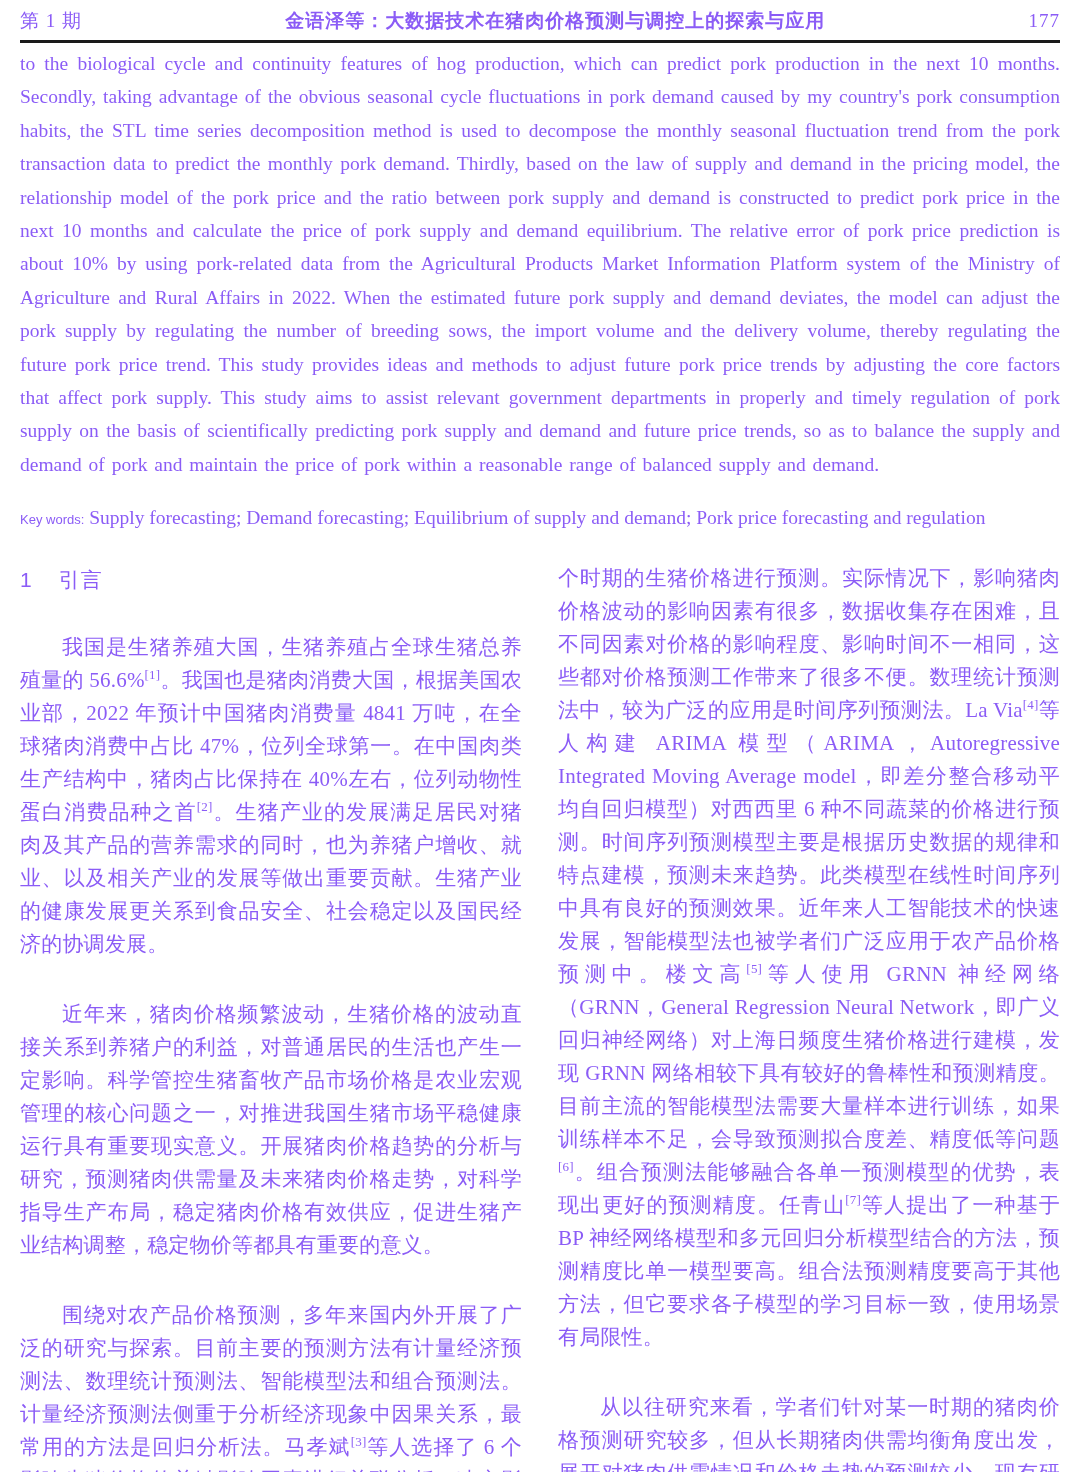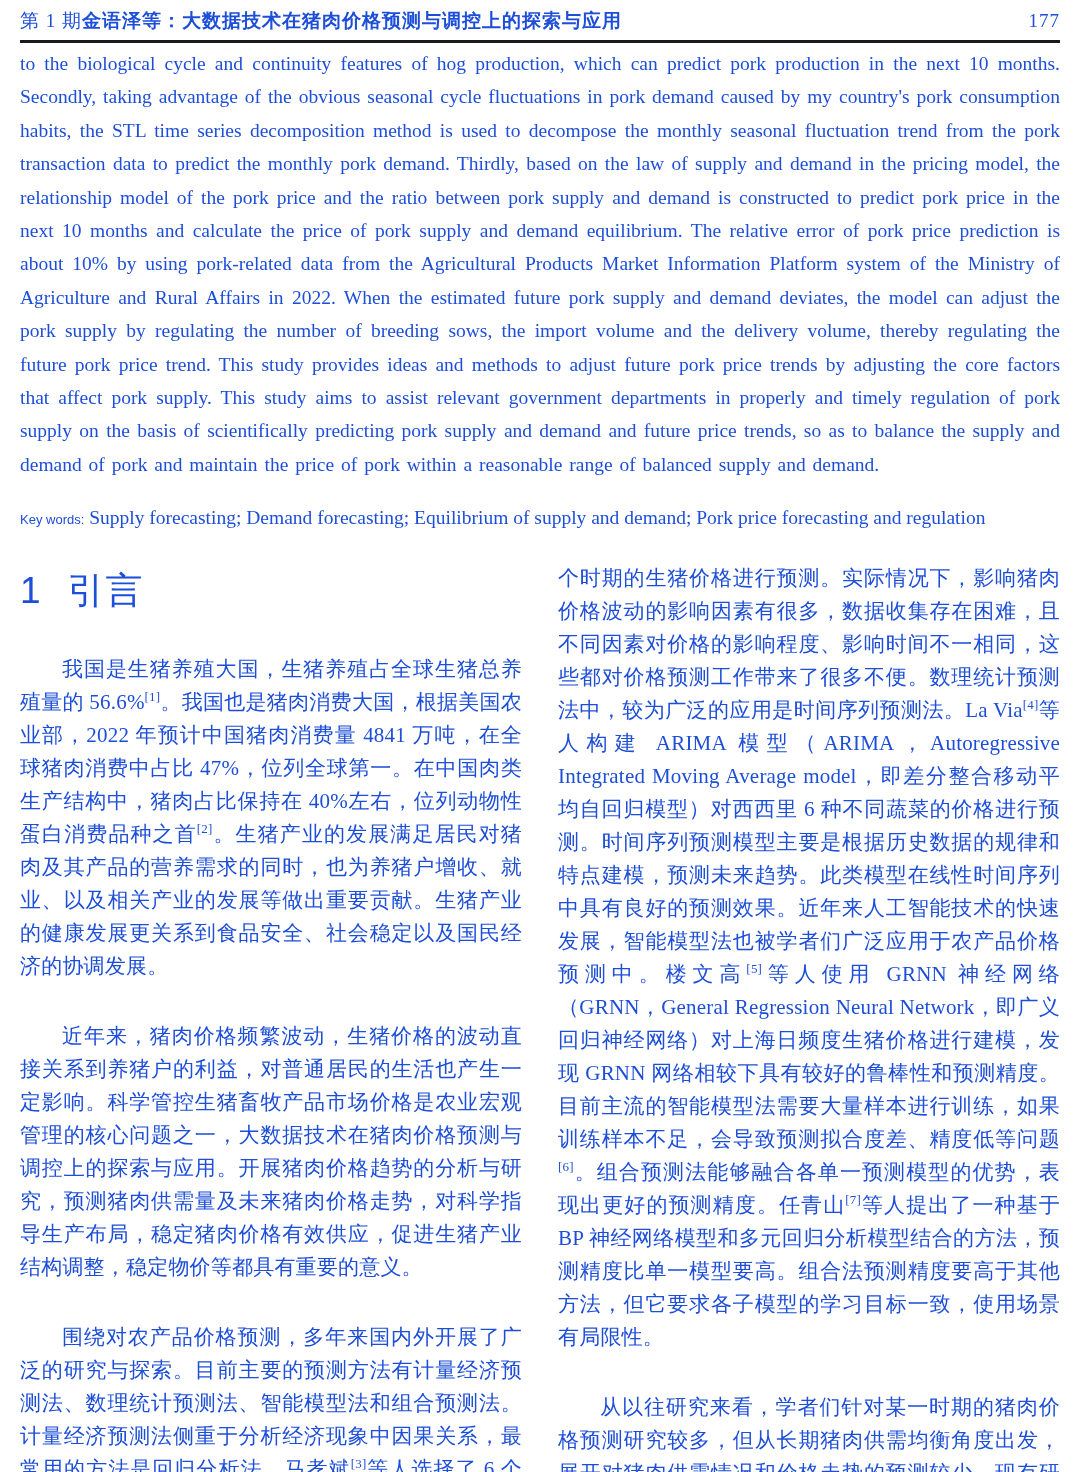--- a/index.html
+++ b/index.html
@@ -2,21 +2,21 @@
 <html lang="zh"><head>
 <meta charset="utf-8">
 <style>
   html, body { margin: 0; padding: 0; background: #e8e8e8; }
   .page {
     position: relative;
     width: 1080px;
     height: 1472px;
     margin: 0 auto;
     background: #ffffff;
-    color: #1d4ed8;
+    color: #8b5cf6;
     overflow: hidden;
     box-sizing: border-box;
     padding: 8px 20px 0 20px;
     font-family: "Liberation Serif", "DejaVu Serif", serif;
   }
   
   .running-header {
     display: flex;
     align-items: baseline;
     justify-content: space-between;
@@ -27,20 +27,21 @@
   .running-header .pageno {
     font-size: 19px;
     letter-spacing: 1px;
     white-space: nowrap;
   }
   .running-header .rtitle {
     font-family: "Liberation Sans", "DejaVu Sans", sans-serif;
     font-weight: bold;
     font-size: 19px;
     letter-spacing: 1px;
+    text-align: center;
     flex: 1;
   }
   
   .abstract {
     margin-top: 4px;
     font-size: 19.5px;
     line-height: 33.4px;
     text-align: justify;
     word-spacing: 2px;
   }
@@ -56,21 +57,21 @@
   }
   
   .columns {
     display: flex;
     gap: 36px;
     margin-top: 26px;
   }
   .col { width: 502px; }
   .section-heading {
     font-family: "Liberation Sans", "DejaVu Sans", sans-serif;
-    font-size: 37px;
+    font-size: 21px;
     font-weight: 500;
     margin: 4px 0 16px 0;
     letter-spacing: 1px;
   }
   .section-heading .sec-num { margin-right: 26px; }
   .para {
     margin: 0;
     font-size: 21px;
     line-height: 33px;
     text-align: justify;
@@ -100,21 +101,21 @@
     <span class="kw-label">Key words:</span><span> Supply forecasting; Demand forecasting; Equilibrium of supply and demand; Pork price forecasting and regulation</span>
   </p>
 
   <div class="columns">
     <div class="col">
       <h2 class="section-heading">
         <span class="sec-num">1</span><span>引言</span>
       </h2>
       <div>
           <p class="para indent">我国是生猪养殖大国，生猪养殖占全球生猪总养殖量的 56.6%<sup class="ref">[1]</sup>。我国也是猪肉消费大国，根据美国农业部，2022 年预计中国猪肉消费量 4841 万吨，在全球猪肉消费中占比 47%，位列全球第一。在中国肉类生产结构中，猪肉占比保持在 40%左右，位列动物性蛋白消费品种之首<sup class="ref">[2]</sup>。生猪产业的发展满足居民对猪肉及其产品的营养需求的同时，也为养猪户增收、就业、以及相关产业的发展等做出重要贡献。生猪产业的健康发展更关系到食品安全、社会稳定以及国民经济的协调发展。</p>
-          <p class="para indent">近年来，猪肉价格频繁波动，生猪价格的波动直接关系到养猪户的利益，对普通居民的生活也产生一定影响。科学管控生猪畜牧产品市场价格是农业宏观管理的核心问题之一，大数据技术在猪肉价格预测与调控上的探索与应用。开展猪肉价格趋势的分析与研究，预测猪肉供需量及未来猪肉价格走势，对科学指导生产布局，稳定猪肉价格有效供应，促进生猪产业结构调整，稳定物价等都具有重要的意义。</p>
+          <p class="para indent">近年来，猪肉价格频繁波动，生猪价格的波动直接关系到养猪户的利益，对普通居民的生活也产生一定影响。科学管控生猪畜牧产品市场价格是农业宏观管理的核心问题之一，对推进我国生猪市场平稳健康运行具有重要现实意义。开展猪肉价格趋势的分析与研究，预测猪肉供需量及未来猪肉价格走势，对科学指导生产布局，稳定猪肉价格有效供应，促进生猪产业结构调整，稳定物价等都具有重要的意义。</p>
           <p class="para indent">围绕对农产品价格预测，多年来国内外开展了广泛的研究与探索。目前主要的预测方法有计量经济预测法、数理统计预测法、智能模型法和组合预测法。计量经济预测法侧重于分析经济现象中因果关系，最常用的方法是回归分析法。马孝斌<sup class="ref">[3]</sup>等人选择了 6 个影响生猪价格的关键影响因素进行关联分析，建立影响因素与生猪价格之间的向量自回归模型，从而对某</p>
         </div>
     </div>
     <div class="col">
       <div>
           <p class="para">个时期的生猪价格进行预测。实际情况下，影响猪肉价格波动的影响因素有很多，数据收集存在困难，且不同因素对价格的影响程度、影响时间不一相同，这些都对价格预测工作带来了很多不便。数理统计预测法中，较为广泛的应用是时间序列预测法。La Via<sup class="ref">[4]</sup>等人构建 ARIMA 模型（ARIMA，Autoregressive Integrated Moving Average model，即差分整合移动平均自回归模型）对西西里 6 种不同蔬菜的价格进行预测。时间序列预测模型主要是根据历史数据的规律和特点建模，预测未来趋势。此类模型在线性时间序列中具有良好的预测效果。近年来人工智能技术的快速发展，智能模型法也被学者们广泛应用于农产品价格预测中。楼文高<sup class="ref">[5]</sup>等人使用 GRNN 神经网络（GRNN，General Regression Neural Network，即广义回归神经网络）对上海日频度生猪价格进行建模，发现 GRNN 网络相较下具有较好的鲁棒性和预测精度。目前主流的智能模型法需要大量样本进行训练，如果训练样本不足，会导致预测拟合度差、精度低等问题<sup class="ref">[6]</sup>。组合预测法能够融合各单一预测模型的优势，表现出更好的预测精度。任青山<sup class="ref">[7]</sup>等人提出了一种基于 BP 神经网络模型和多元回归分析模型结合的方法，预测精度比单一模型要高。组合法预测精度要高于其他方法，但它要求各子模型的学习目标一致，使用场景有局限性。</p>
           <p class="para indent">从以往研究来看，学者们针对某一时期的猪肉价格预测研究较多，但从长期猪肉供需均衡角度出发，展开对猪肉供需情况和价格走势的预测较少。现有研究难以从猪肉的供应和需求情况出发，提供猪肉供需</p>
         </div>
     </div>
   </div>

